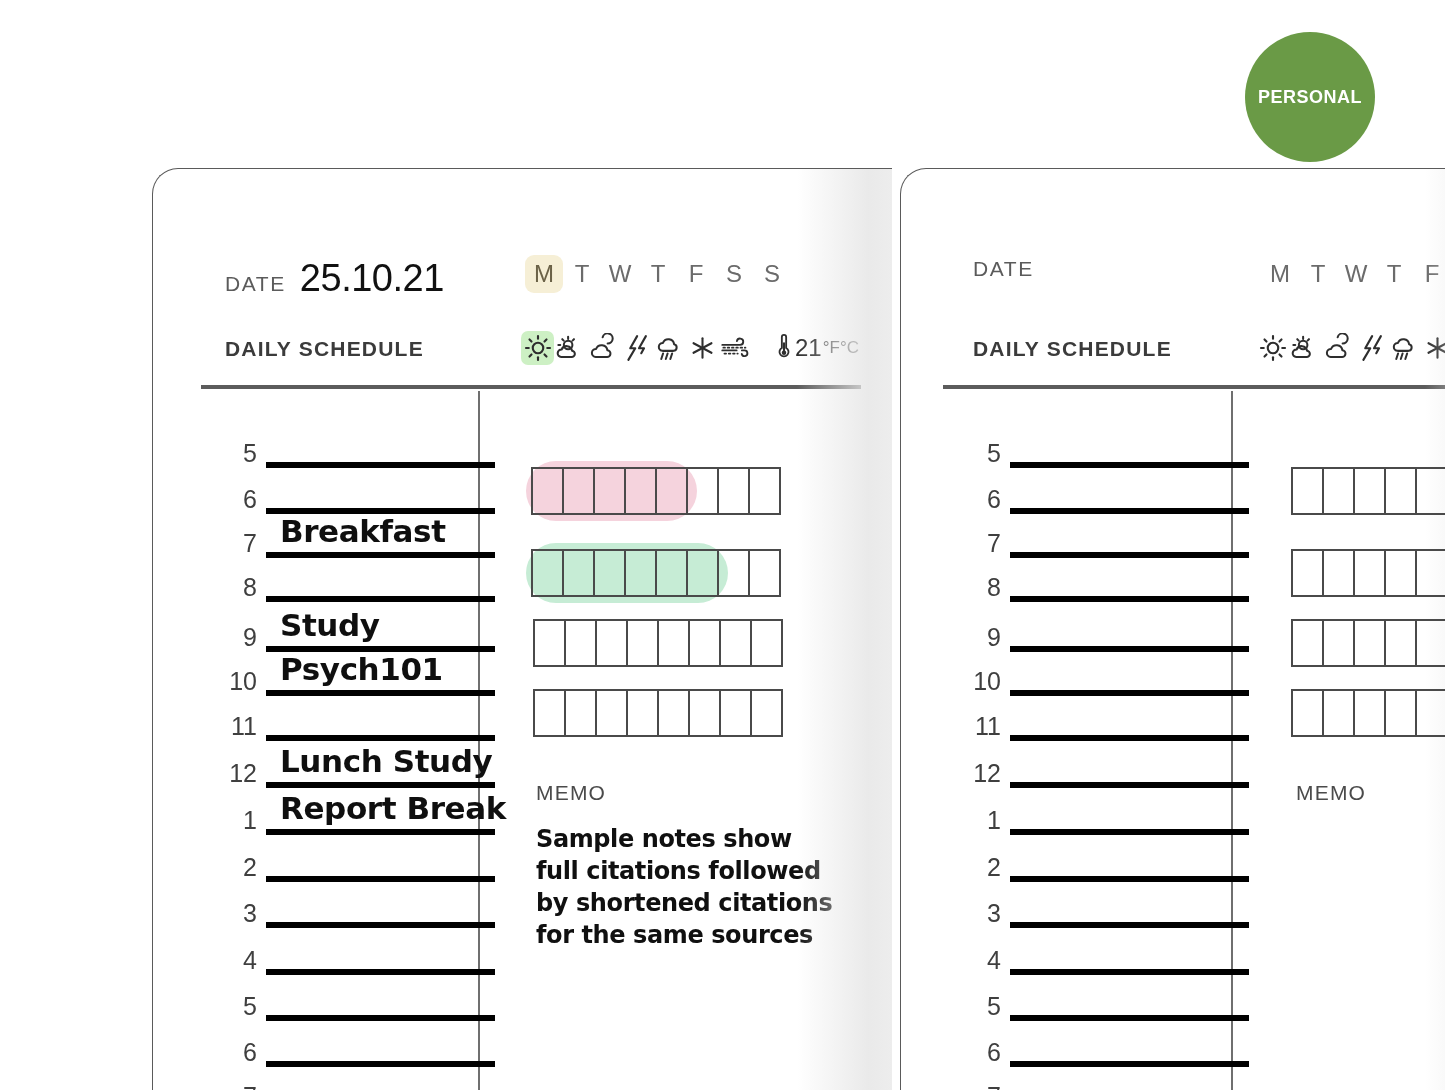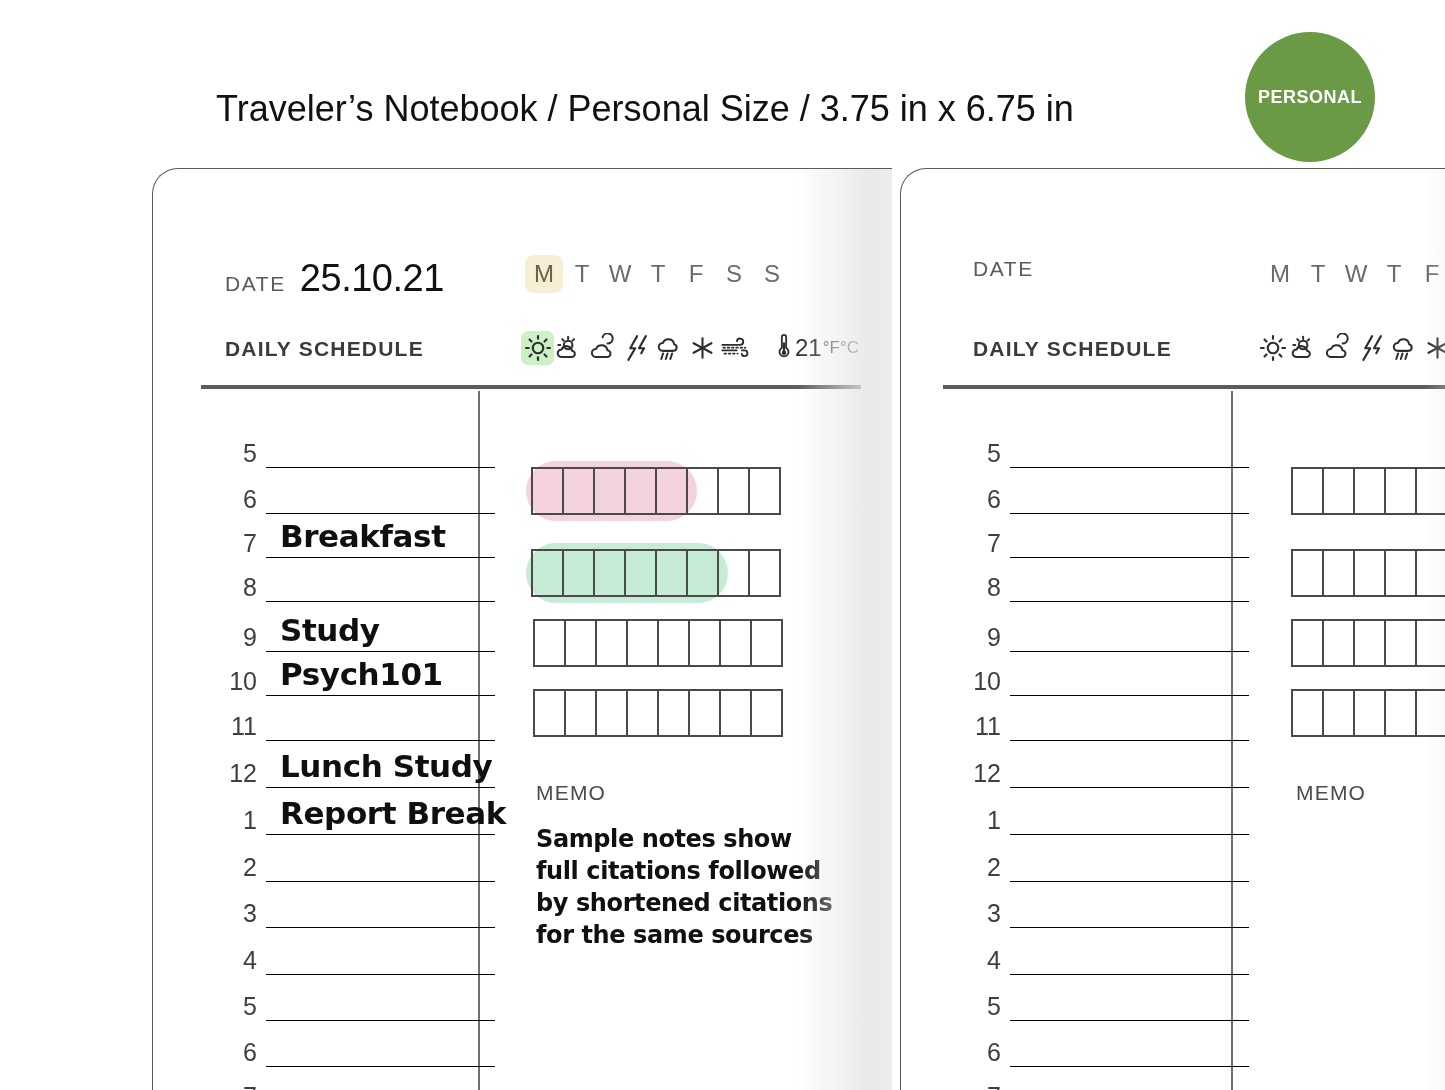--- a/index.html
+++ b/index.html
@@ -196,21 +196,21 @@
     width: 42px;
     text-align: right;
     font-size: 25px;
     color: #3f3f3f;
     line-height: 1;
     padding-bottom: 2px;
   }
   .hour-line {
     flex: 1;
     height: 0;
-    border-bottom: 1px solid #000000;
+    border-bottom: 6px solid #000000;
     margin-left: 9px;
     position: relative;
   }
   .hour-entry {
     position: absolute;
     left: 14px;
     bottom: 3px;
     font-size: 31px;
     color: #0f0f0f;
     white-space: nowrap;
@@ -260,21 +260,20 @@
     font-family: "DejaVu Sans", sans-serif;
     font-weight: bold;
     letter-spacing: -0.4px;
     width: 300px;
   }
 </style>
 </head>
 <body>
 
 <div class="header">
-  <div class="header-sub">Traveler’s Notebook / Personal Size  /  3.75 in x 6.75 in</div>
   <div class="badge" style="background: rgb(106, 154, 70);">
     <span class="badge-label">PERSONAL</span>
   </div>
 </div>
 
 <div class="page page-left">
   <div class="page-inner" id="left-inner">
       <div class="meta-date">
       <span class="lbl-date">DATE</span>
       <span class="date-value">25.10.21</span>

